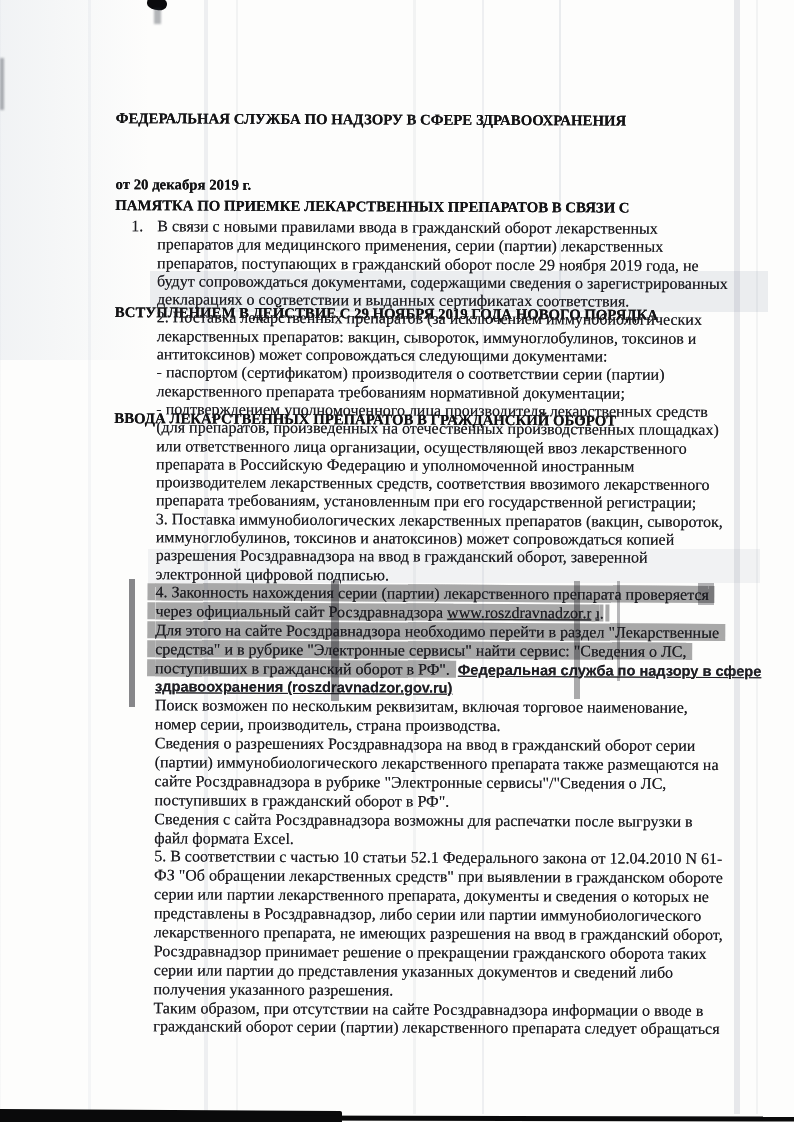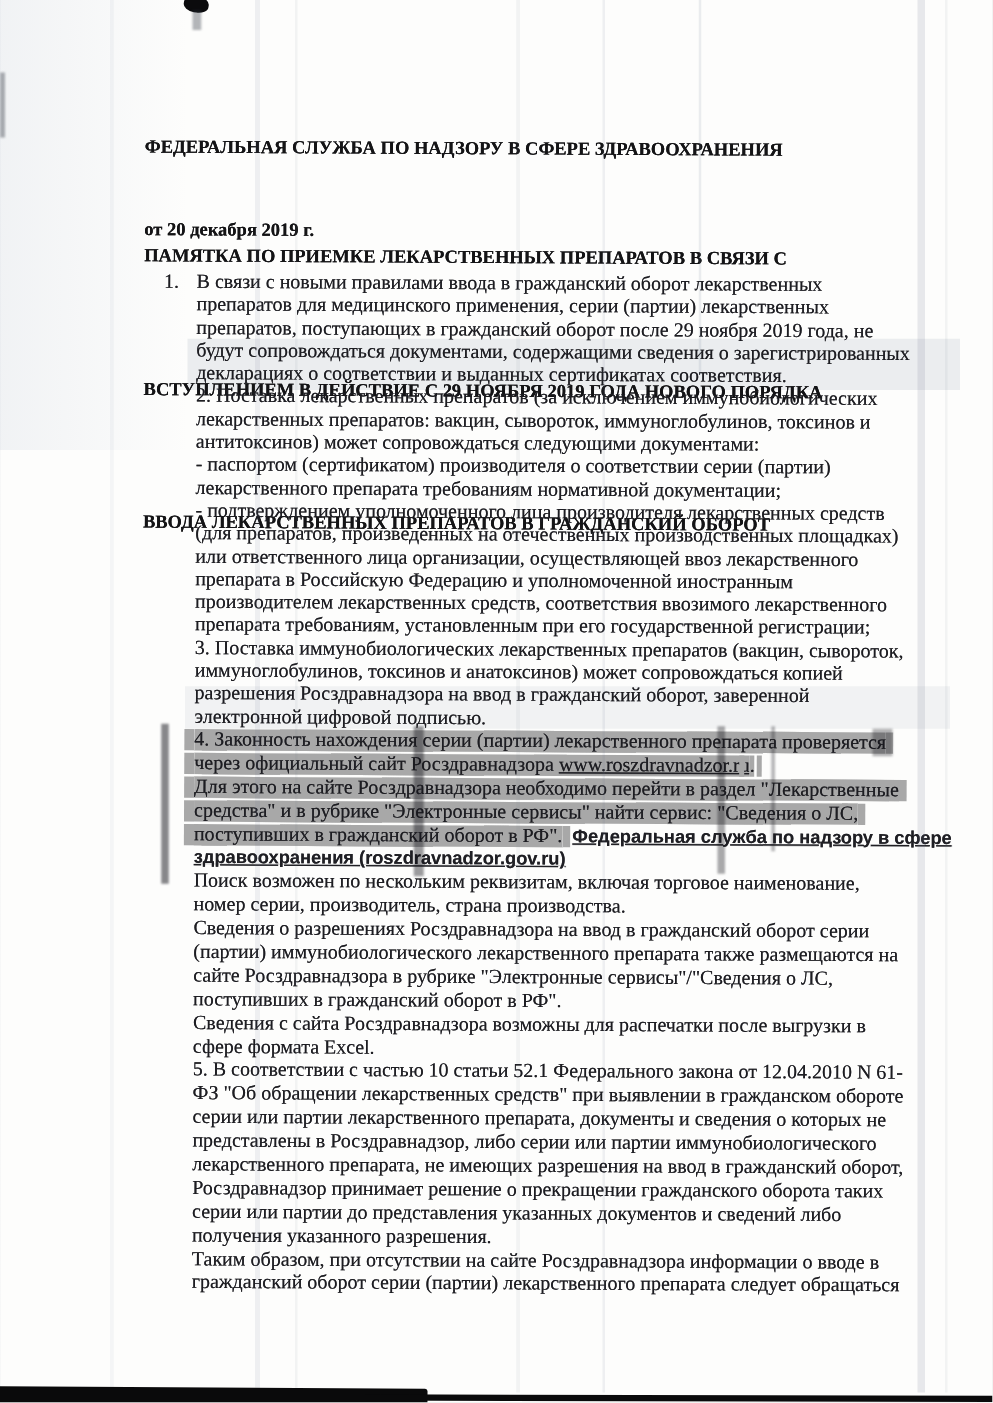--- a/index.html
+++ b/index.html
@@ -98,21 +98,21 @@
         <div class="line"><span class="seg-h">средства" и в рубрике "Электронные сервисы" найти сервис: "Сведения о ЛС,</span></div>
         <div class="line"><span class="seg-h">поступивших в гражданский оборот в РФ".</span><span class="seg-p">  </span><span class="seg-l">Федеральная служба по надзору в сфере</span></div>
         <div class="line"><span class="seg-l">здравоохранения (roszdravnadzor.gov.ru)</span></div>
         <div class="line"><span class="seg-p">Поиск возможен по нескольким реквизитам, включая торговое наименование,</span></div>
         <div class="line"><span class="seg-p">номер серии, производитель, страна производства.</span></div>
         <div class="line"><span class="seg-p">Сведения о разрешениях Росздравнадзора на ввод в гражданский оборот серии</span></div>
         <div class="line"><span class="seg-p">(партии) иммунобиологического лекарственного препарата также размещаются на</span></div>
         <div class="line"><span class="seg-p">сайте Росздравнадзора в рубрике "Электронные сервисы"/"Сведения о ЛС,</span></div>
         <div class="line"><span class="seg-p">поступивших в гражданский оборот в РФ".</span></div>
         <div class="line"><span class="seg-p">Сведения с сайта Росздравнадзора возможны для распечатки после выгрузки в</span></div>
-        <div class="line"><span class="seg-p">сфере формата Excel.</span></div>
+        <div class="line"><span class="seg-p">файл формата Excel.</span></div>
         <div class="line"><span class="seg-p">5. В соответствии с частью 10 статьи 52.1 Федерального закона от 12.04.2010 N 61-</span></div>
         <div class="line"><span class="seg-p">ФЗ "Об обращении лекарственных средств" при выявлении в гражданском обороте</span></div>
         <div class="line"><span class="seg-p">серии или партии лекарственного препарата, документы и сведения о которых не</span></div>
         <div class="line"><span class="seg-p">представлены в Росздравнадзор, либо серии или партии иммунобиологического</span></div>
         <div class="line"><span class="seg-p">лекарственного препарата, не имеющих разрешения на ввод в гражданский оборот,</span></div>
         <div class="line"><span class="seg-p">Росздравнадзор принимает решение о прекращении гражданского оборота таких</span></div>
         <div class="line"><span class="seg-p">серии или партии до представления указанных документов и сведений либо</span></div>
         <div class="line"><span class="seg-p">получения указанного разрешения.</span></div>
         <div class="line"><span class="seg-p">Таким образом, при отсутствии на сайте Росздравнадзора информации о вводе в</span></div>
         <div class="line"><span class="seg-p">гражданский оборот серии (партии) лекарственного препарата следует обращаться</span></div>

